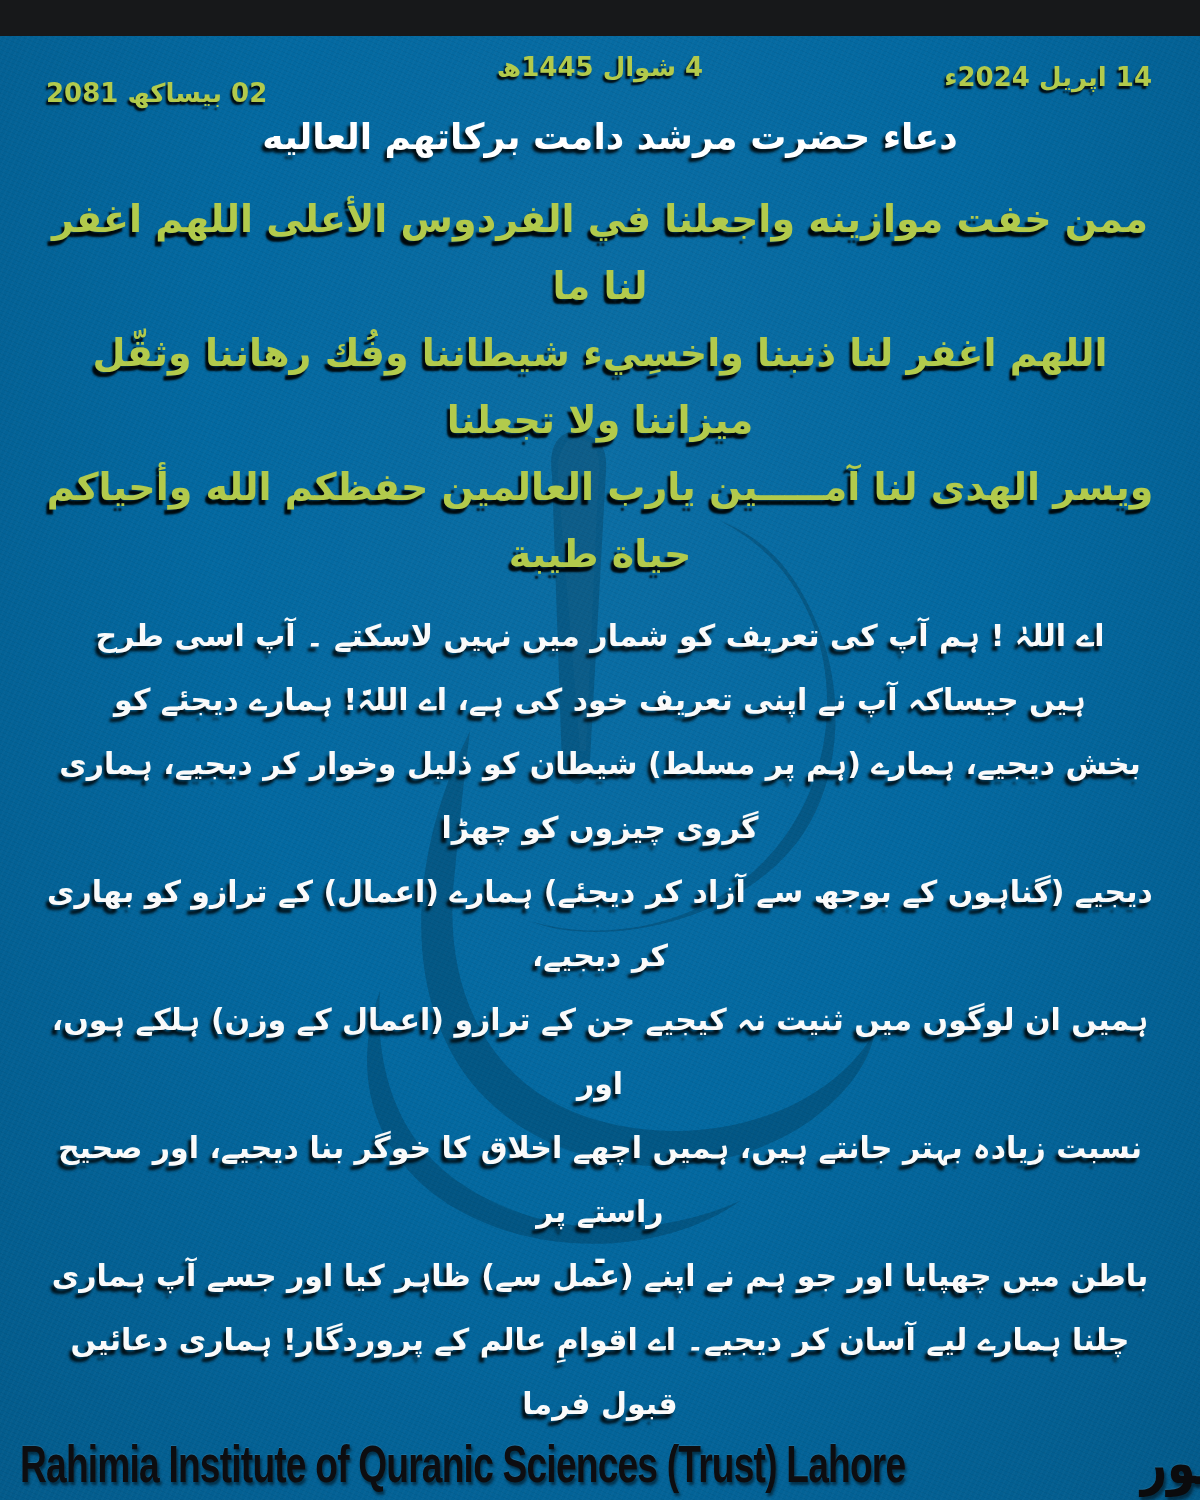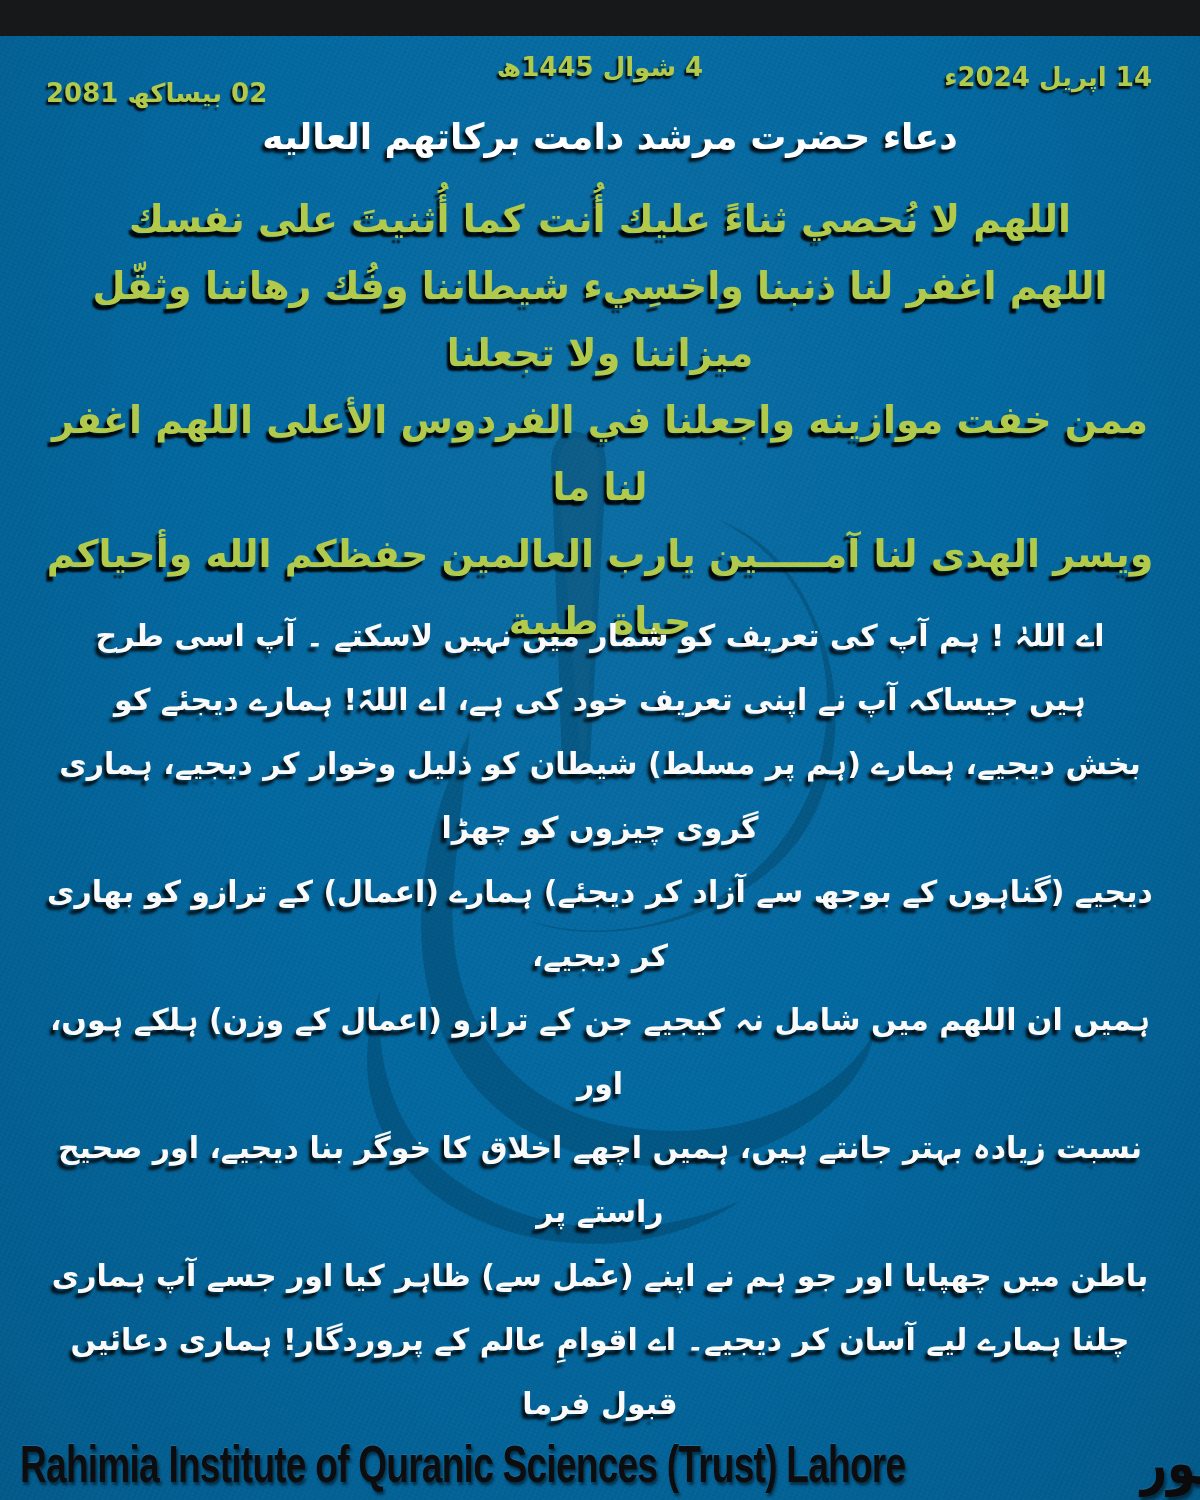--- a/index.html
+++ b/index.html
@@ -124,32 +124,31 @@
     </svg>
   </div>
 
   <div class="date date-hijri">4 شوال 1445ھ</div>
   <div class="date date-gregorian">14 اپریل 2024ء</div>
   <div class="date date-bikrami">02 بیساکھ 2081</div>
 
   <div class="title">دعاء حضرت مرشد دامت برکاتهم العالیه</div>
 
   <div class="arabic-block">
-    <div>اللهم لا نُحصي ثناءً عليك أُنت كما أُثنيتَ على نفسك</div>
+    <div>ممن خفت موازينه واجعلنا في الفردوس الأعلى اللهم اغفر لنا ما</div>
     <div>اللهم اغفر لنا ذنبنا واخسِيء شيطاننا وفُك رهاننا وثقّل ميزاننا ولا تجعلنا</div>
-    <div>ممن خفت موازينه واجعلنا في الفردوس الأعلى اللهم اغفر لنا ما</div>
     <div>ويسر الهدى لنا آمـــــين يارب العالمين حفظكم الله وأحياكم حياة طيبة</div>
   </div>
 
   <div class="urdu-block">
     <div>اے اللہٰ ! ہم آپ کی تعریف کو شمار میں نہیں لاسکتے ۔ آپ اسی طرح</div>
     <div>ہیں جیساکہ آپ نے اپنی تعریف خود کی ہے، اے اللہّ! ہمارے دیجئے کو</div>
     <div>بخش دیجیے، ہمارے (ہم پر مسلط) شیطان کو ذلیل وخوار کر دیجیے، ہماری گروی چیزوں کو چھڑا</div>
     <div>دیجیے (گناہوں کے بوجھ سے آزاد کر دیجئے) ہمارے (اعمال) کے ترازو کو بھاری کر دیجیے،</div>
-    <div>ہمیں ان اللهم میں شامل نہ کیجیے جن کے ترازو (اعمال کے وزن) ہلکے ہوں، اور</div>
+    <div>ہمیں ان لوگوں میں ثنيت نہ کیجیے جن کے ترازو (اعمال کے وزن) ہلکے ہوں، اور</div>
     <div>نسبت زیادہ بہتر جانتے ہیں، ہمیں اچھے اخلاق کا خوگر بنا دیجیے، اور صحیح راستے پر</div>
     <div>باطن میں چھپایا اور جو ہم نے اپنے (عمل سے) ظاہر کیا اور جسے آپ ہماری</div>
     <div>چلنا ہمارے لیے آسان کر دیجیے۔ اے اقوامِ عالم کے پروردگار! ہماری دعائیں قبول فرما</div>
 
   </div>
 
   <div class="end-mark">-</div>
 
   <div class="footer">
     <div class="footer-english">Rahimia Institute of Quranic Sciences (Trust) Lahore</div>

